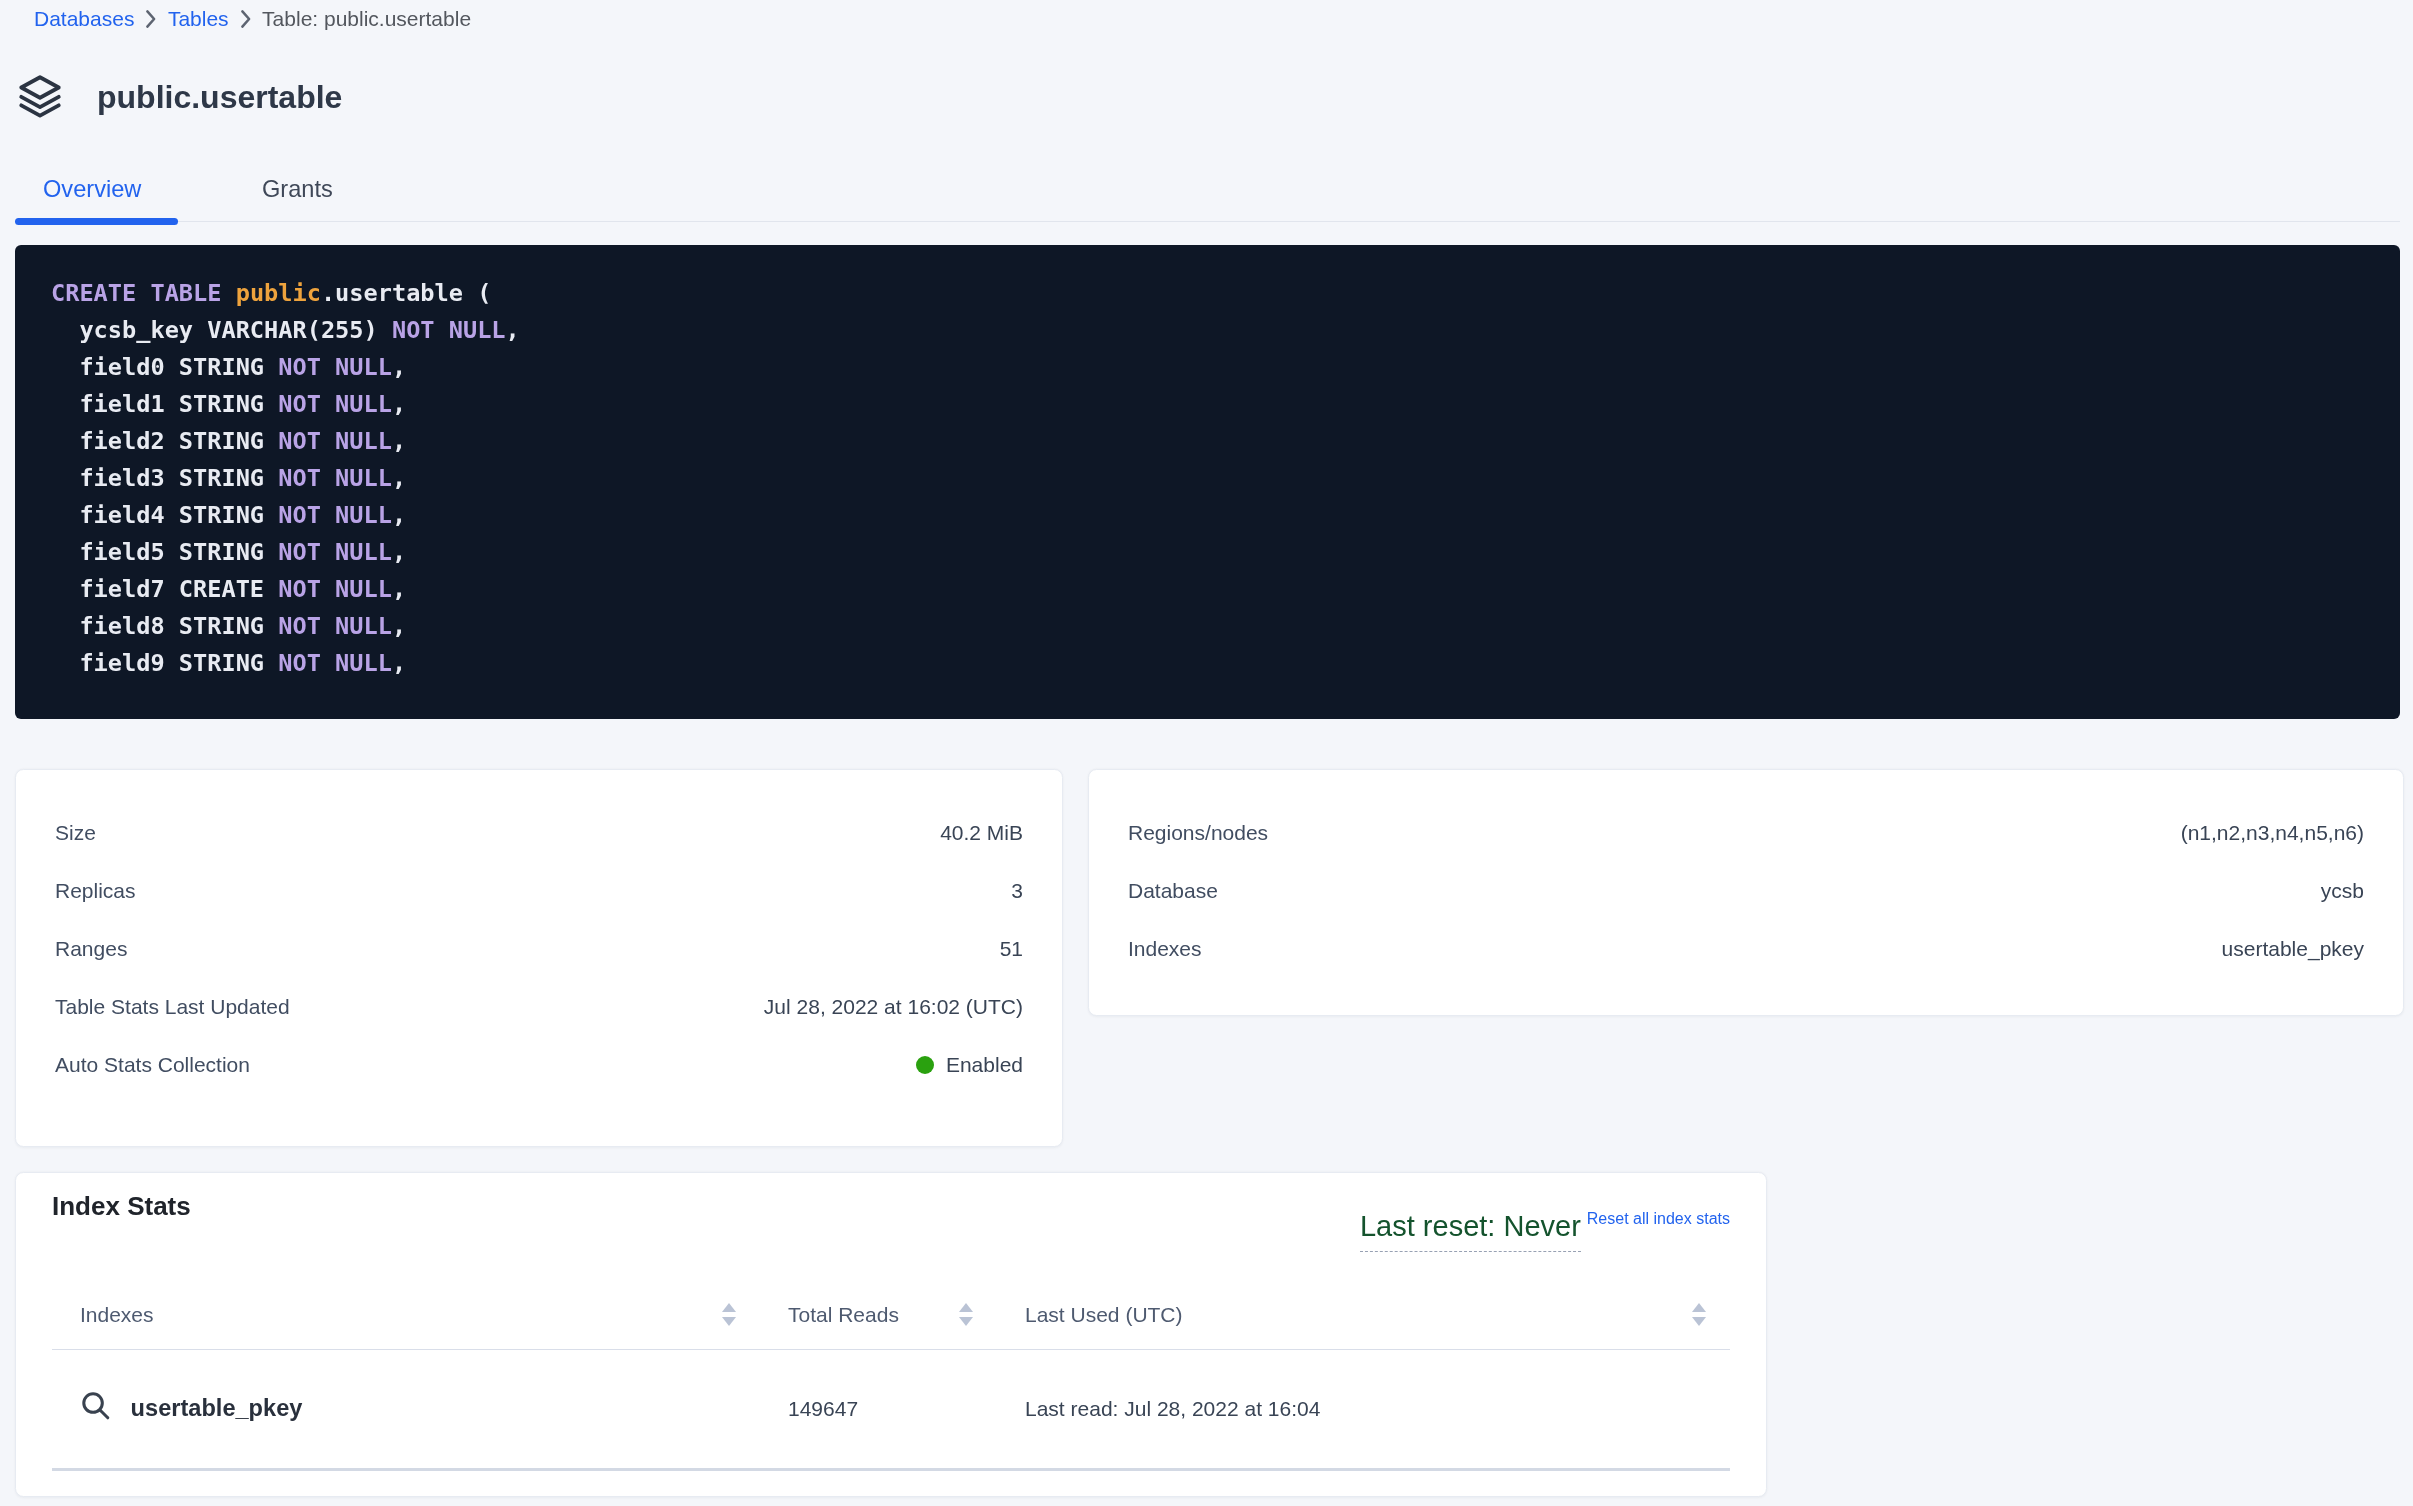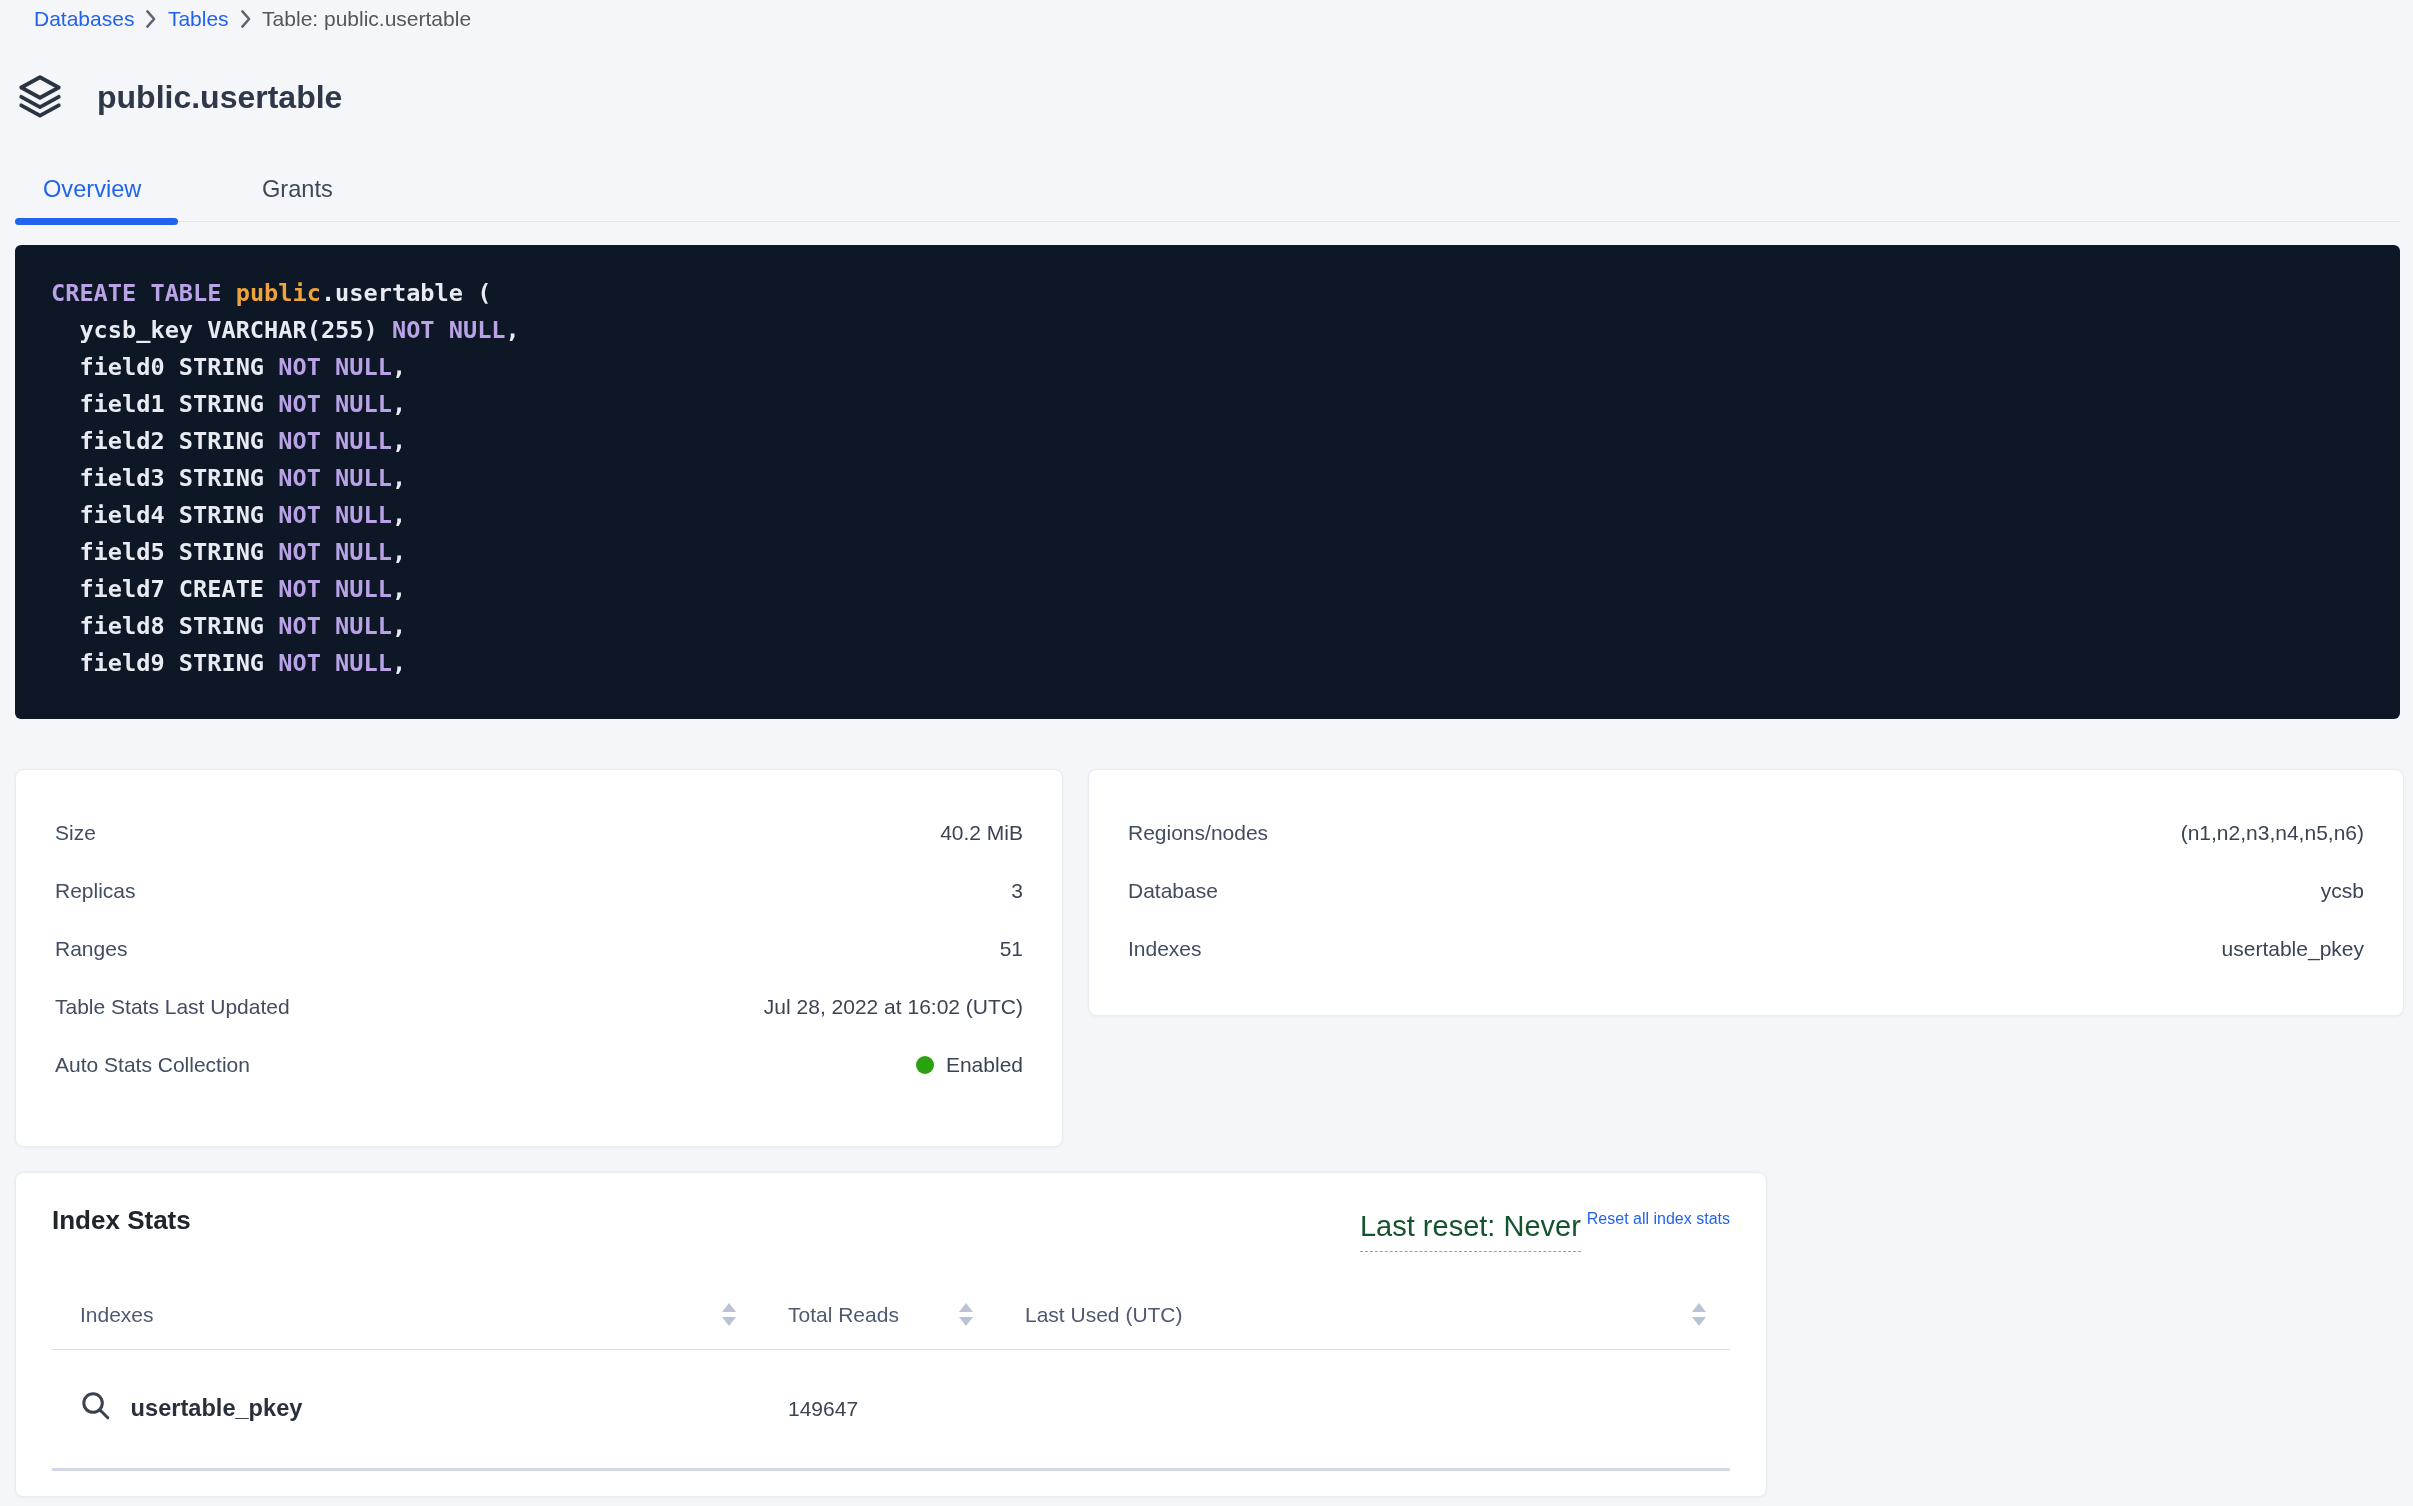--- a/index.html
+++ b/index.html
@@ -55,21 +55,21 @@
   .card{position:absolute;background:#fff;border:0.8px solid #e7ebf2;border-radius:8.4px;box-shadow:0 0.8px 2.5px rgba(26,36,56,0.05);box-sizing:border-box;}
   #card-left{left:15px;top:769px;width:1048px;height:378px;padding:34px 39px;}
   #card-right{left:1088px;top:769px;width:1316px;height:247px;padding:34px 39px;}
   .stat-row{height:58px;display:flex;align-items:center;justify-content:space-between;font-size:21px;}
   .stat-label{color:#414d61;}
   .stat-value{color:#394455;display:flex;align-items:center;gap:11.8px;}
   .status-dot{width:18.6px;height:18.6px;border-radius:50%;background:var(--status-green);}
 
   
   #card-index{left:15px;top:1172px;width:1752px;height:325px;}
-  .ix-title{position:absolute;left:36px;top:32px;font-size:26px;font-weight:700;color:#20242b;}
+  .ix-title{position:absolute;left:36px;top:18px;font-size:26px;font-weight:700;color:#20242b;}
   .ix-actions{position:absolute;right:36px;top:37px;display:flex;align-items:flex-start;}
   .last-reset{font-size:29px;color:#14532d;border-bottom:1.7px dashed #98a1b3;padding-bottom:7.6px;}
   .reset-link{font-size:16px;color:var(--accent-blue);margin-left:6px;cursor:pointer;text-decoration:none;}
   .ix-thead{position:absolute;left:36px;right:36px;top:107px;height:69px;display:flex;align-items:center;border-bottom:1.7px solid #d9dee9;font-size:21px;color:#4e5a70;}
   .th{display:flex;align-items:center;box-sizing:border-box;padding-left:28px;cursor:pointer;}
   .th-indexes{width:708px;}
   .th-reads{width:223px;}
   .th-last{flex:1;padding-left:42px;}
   .sorter{margin-left:auto;display:flex;flex-direction:column;gap:5px;}
   .th-indexes .sorter{margin-right:23.6px;}
@@ -211,15 +211,16 @@
     <div class="cell-index">
       <span>
         <svg width="32" height="32" viewBox="0 0 38 38">
           <circle cx="15.5" cy="15.5" r="11" fill="none" stroke="#39424f" stroke-width="3.6"></circle>
           <line x1="24" y1="24" x2="33" y2="33" stroke="#39424f" stroke-width="3.6" stroke-linecap="round"></line>
         </svg>
       </span>
       <span class="index-name">usertable_pkey</span>
     </div>
     <div class="cell-reads">149647</div>
+    <div class="cell-last">Last read: Jul 28, 2022 at 16:04</div>
   </div>
 </div>
 
 
 </body></html>

